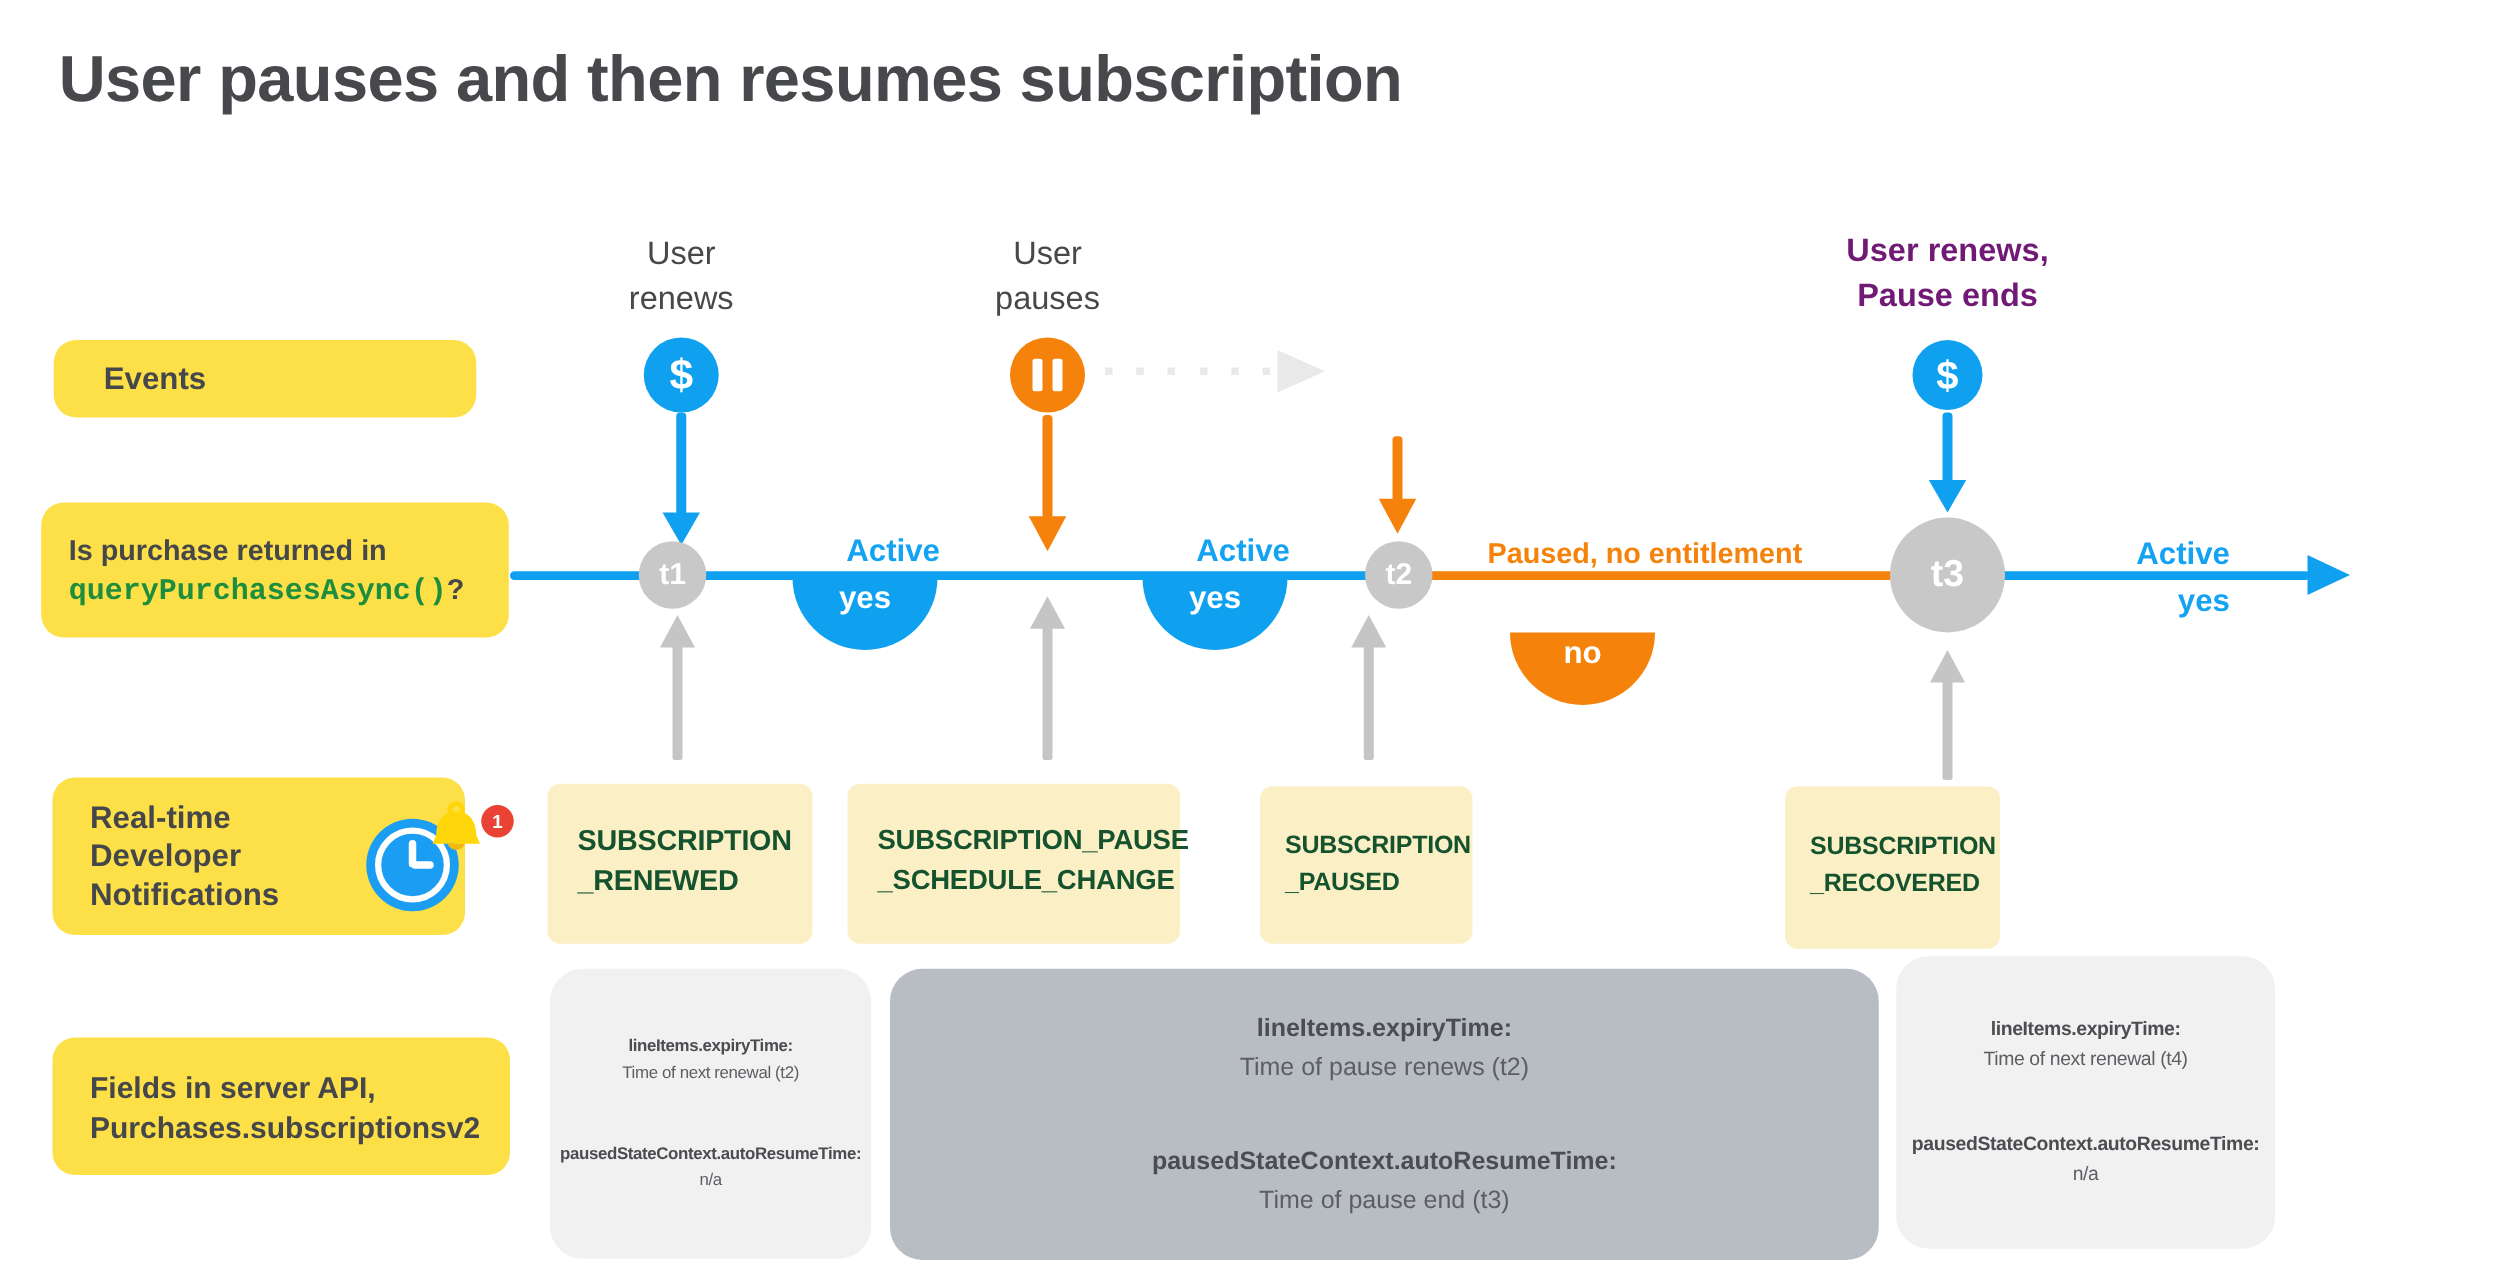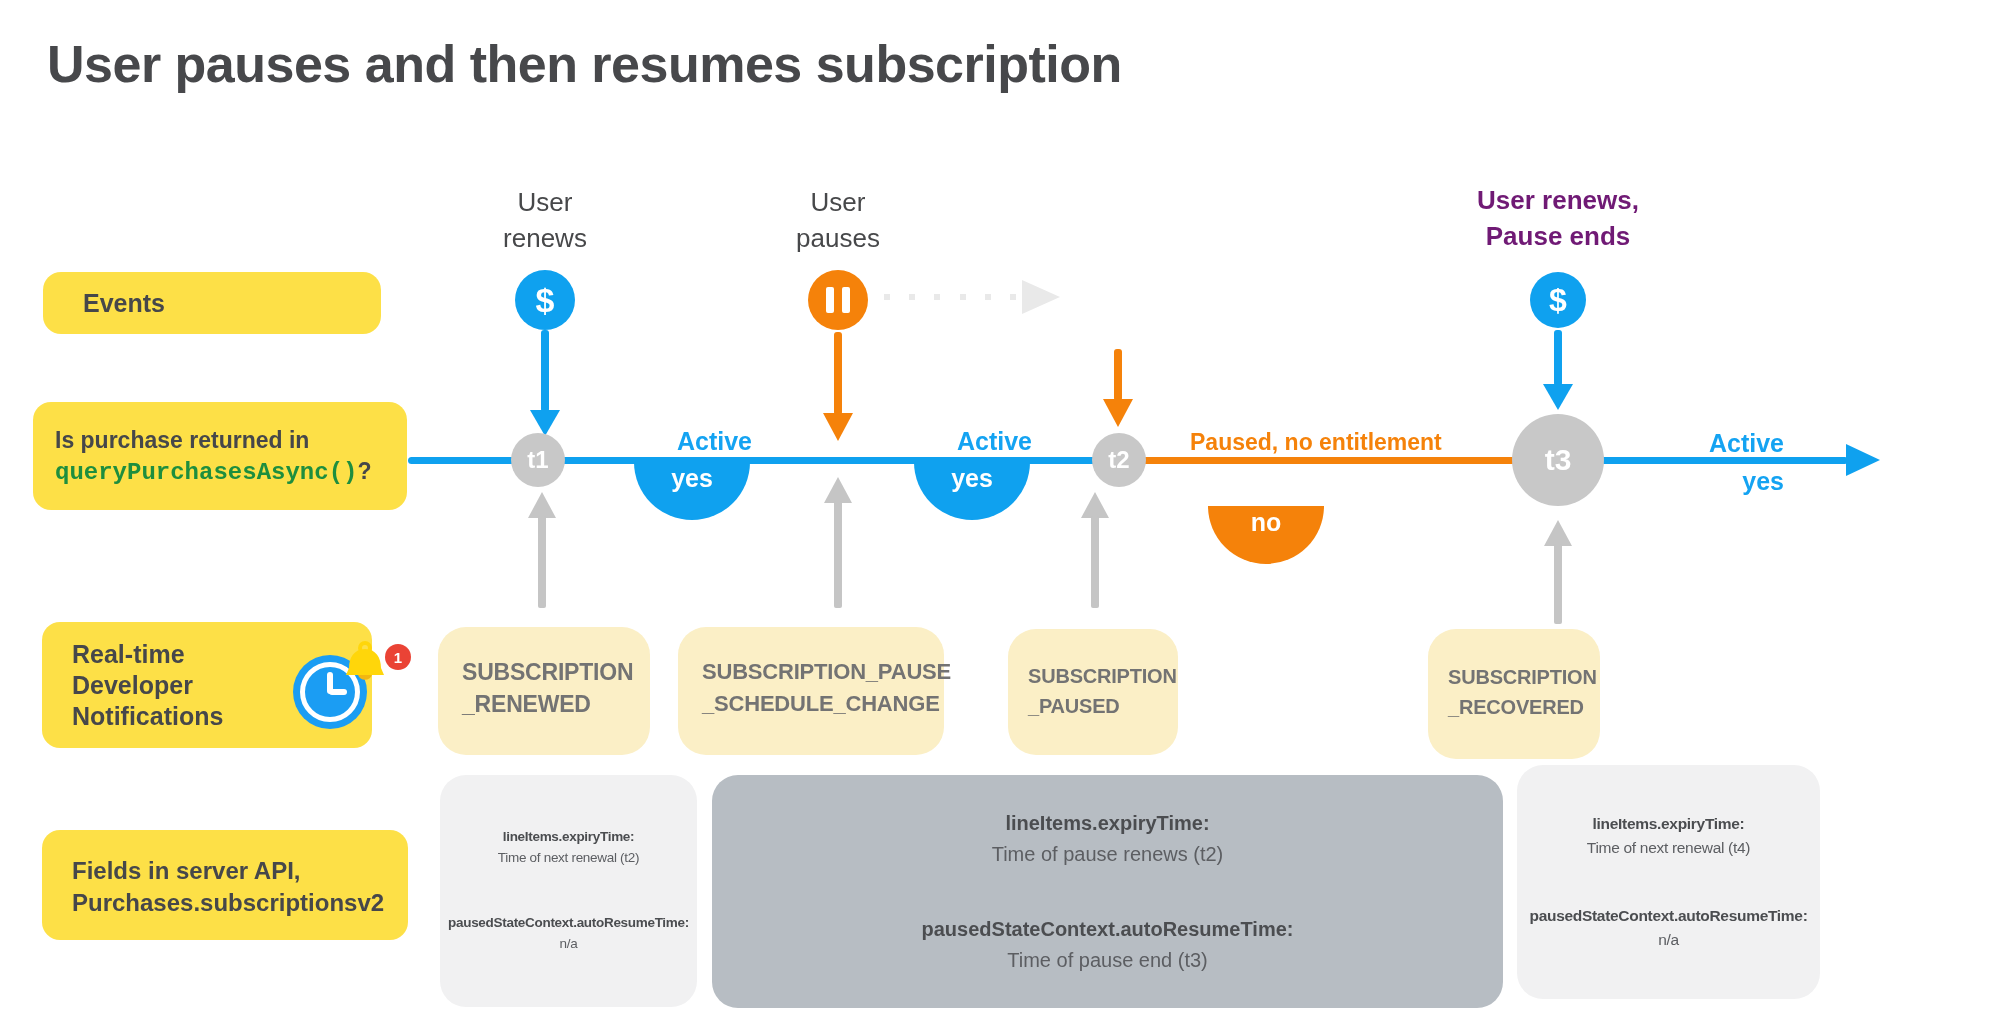--- a/index.html
+++ b/index.html
@@ -73,21 +73,21 @@
   
   .status-word{font-size:25px;font-weight:700;color:#14a3f2;text-align:right;width:120px;}
   .active1{left:632px;top:427px;} .active2{left:912px;top:427px;}
   .active3{left:1664px;top:429px;} .yes3{left:1664px;top:467px;}
   .paused-word{left:1190px;top:429px;width:300px;font-size:23px;font-weight:700;color:#f5820a;text-align:left;}
   .semi{width:116px;height:58px;border-radius:0 0 116px 116px;color:#fff;font-weight:700;font-size:25px;display:flex;justify-content:center;padding-top:2px;box-sizing:border-box;}
   .semi-yes1{left:634px;top:462px;background:#0fa1ef;}
   .semi-yes2{left:914px;top:462px;background:#0fa1ef;}
   .semi-no{left:1208px;top:462px;background:#f5820a;margin-top:44px;}
   
-  .ybox{background:#fbefc6;border-radius:28px;color:#737373;font-weight:700;box-sizing:border-box;letter-spacing:-0.2px;white-space:nowrap;}
+  .ybox{background:#fbefc6;border-radius:10px;color:#14532d;font-weight:700;box-sizing:border-box;letter-spacing:-0.2px;white-space:nowrap;}
   .ybox1{left:438px;top:627px;width:212px;height:128px;font-size:23px;line-height:32px;padding:29px 0 0 24px;}
   .ybox2{left:678px;top:627px;width:266px;height:128px;font-size:22px;line-height:32px;padding:29px 0 0 24px;}
   .ybox3{left:1008px;top:629px;width:170px;height:126px;font-size:20px;line-height:30px;padding:32px 0 0 20px;}
   .ybox4{left:1428px;top:629px;width:172px;height:130px;font-size:20px;line-height:30px;padding:33px 0 0 20px;}
   
   .api-box{border-radius:26px;box-sizing:border-box;display:flex;flex-direction:column;justify-content:center;gap:44px;text-align:center;}
   .api-a{left:440px;top:775px;width:257px;height:232px;background:#f1f1f2;font-size:13.5px;letter-spacing:-0.3px;}
   .api-b{left:712px;top:775px;width:791px;height:233px;background:#b7bdc3;font-size:20px;}
   .api-c{left:1517px;top:765px;width:303px;height:234px;background:#f1f1f2;font-size:15.5px;letter-spacing:-0.3px;}
   .api-field{white-space:nowrap;line-height:1.55;}

